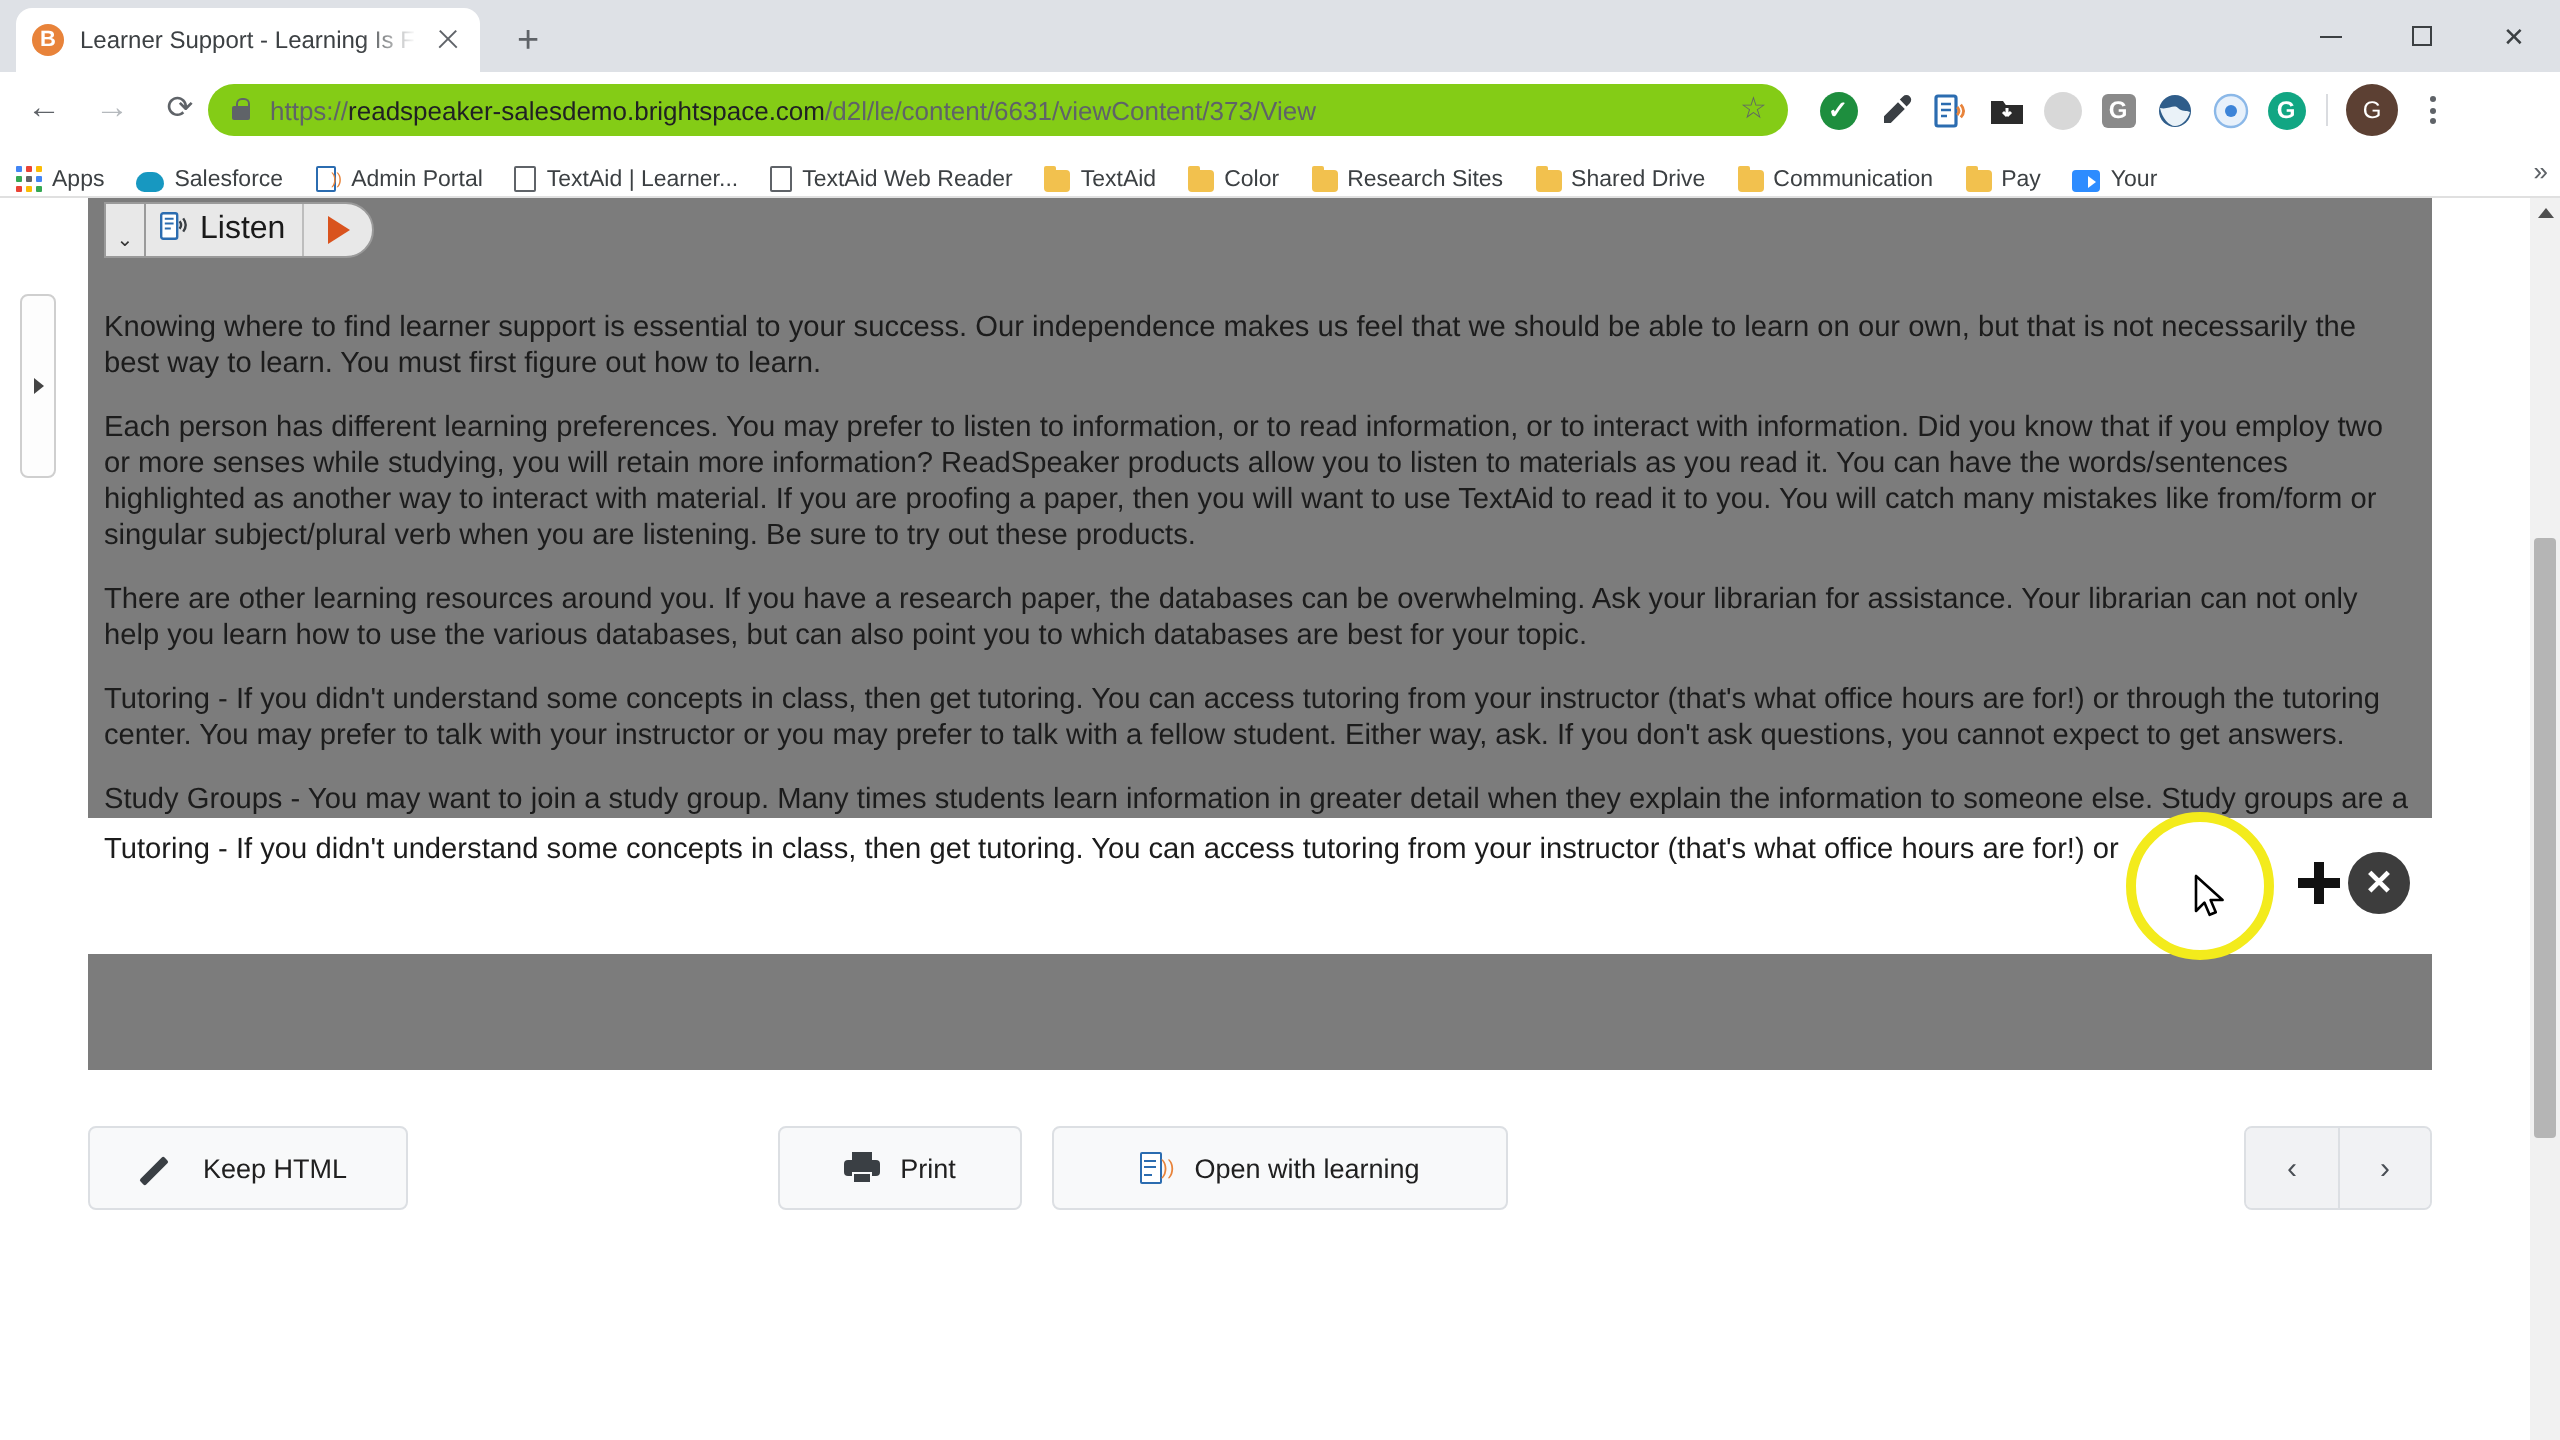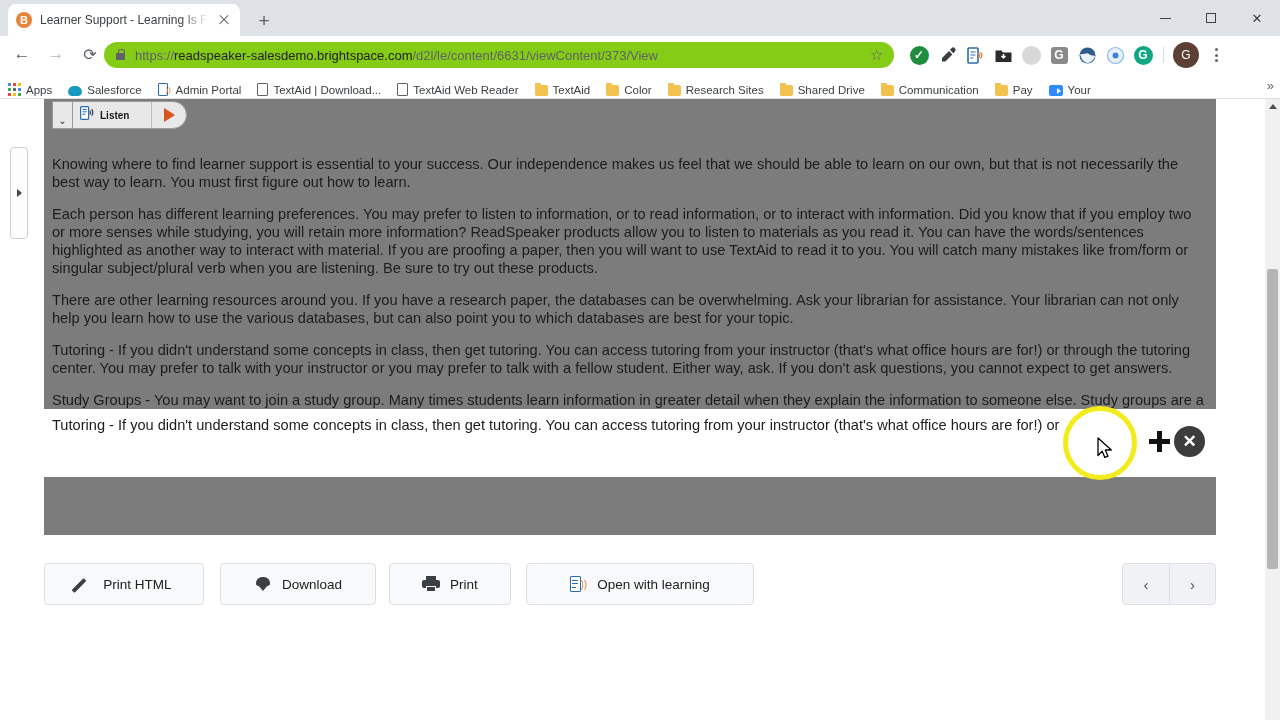--- a/index.html
+++ b/index.html
@@ -164,21 +164,21 @@
   }
   .listen-exp {
     width: 20px; height: 100%; border-right: 1px solid #9a9a9a;
     display: flex; align-items: flex-end; justify-content: center;
     padding-bottom: 2px; color: #333; font-size: 10px;
   }
   .listen-mid {
     flex: 1 1 auto; display: flex; align-items: center; gap: 5px;
     padding-left: 7px; border-right: 1px solid #bdbdbd; height: 100%;
   }
-  .listen-label { font-size: 10px; font-weight: bold; color: #1a1a1a; }
+  .listen-label { font-size: 16px; font-weight: normal; color: #1a1a1a; }
   .listen-play {
     width: 34px; display: flex; align-items: center; justify-content: center;
   }
   .listen-play .tri {
     width: 0; height: 0; border-left: 11px solid #d9531e;
     border-top: 7px solid transparent; border-bottom: 7px solid transparent;
   }
 
   .doc-text {
     position: absolute; left: 8px; top: 56px; right: 8px;
@@ -393,21 +393,21 @@
     </div>
     <div class="bm">
       <span class="ico-rs">
           <span class="pg"></span>
           <span class="wv">))</span>
         </span>
       <span>Admin Portal</span>
     </div>
     <div class="bm">
       <span class="ico-page"></span>
-      <span>TextAid | Download...</span>
+      <span>TextAid | Learner...</span>
     </div>
     <div class="bm">
       <span class="ico-page"></span>
       <span>TextAid Web Reader</span>
     </div>
     <div class="bm">
       <span class="ico-folder"></span>
       <span>TextAid</span>
     </div>
     <div class="bm">
@@ -489,29 +489,21 @@
       <svg width="16" height="23" viewBox="0 0 16 23">
         <path d="M1 1l0 17.5 4.2-4.2 2.6 6.1 3.1-1.3-2.6-6.1 6 0z" fill="#ffffff" stroke="#000000" stroke-width="1.3" stroke-linejoin="round"></path>
       </svg>
     </div>
 
     <div class="action-row">
       <div class="abtn" style="left:0;width:160px">
         <span class="i-pencil">
             <span class="body"></span>
           </span>
-        <span>Print HTML</span>
-      </div>
-      <div class="abtn" style="left:176px;width:156px">
-        <span class="i-dl">
-            <span class="cl"></span>
-            <span class="ar"></span>
-            <span class="hd"></span>
-          </span>
-        <span>Download</span>
+        <span>Keep HTML</span>
       </div>
       <div class="abtn" style="left:345px;width:122px">
         <span class="i-print">
             <span class="top"></span>
             <span class="mid"></span>
             <span class="bot"></span>
           </span>
         <span>Print</span>
       </div>
       <div class="abtn" style="left:482px;width:228px">

